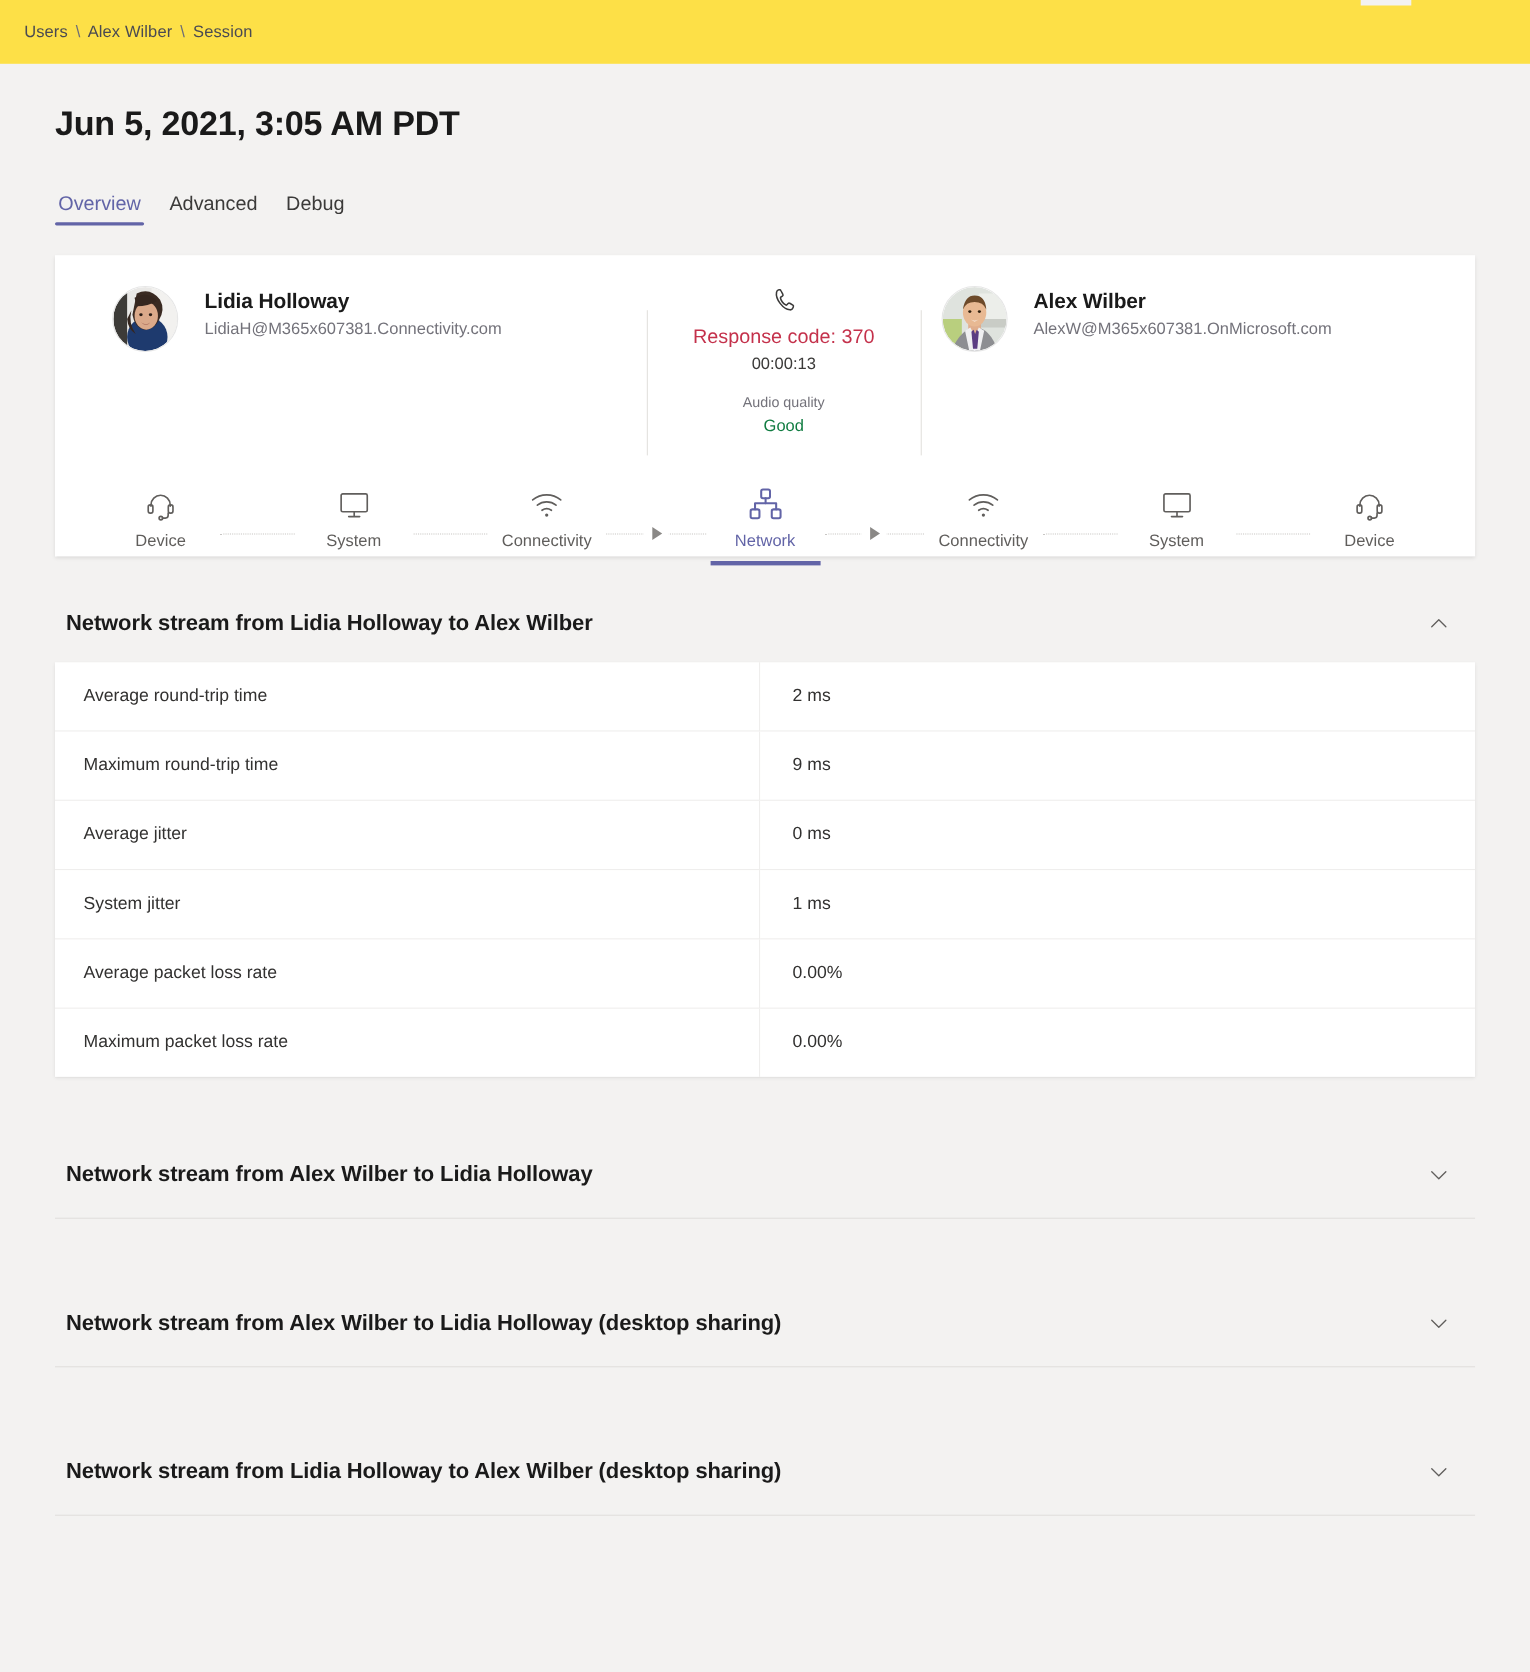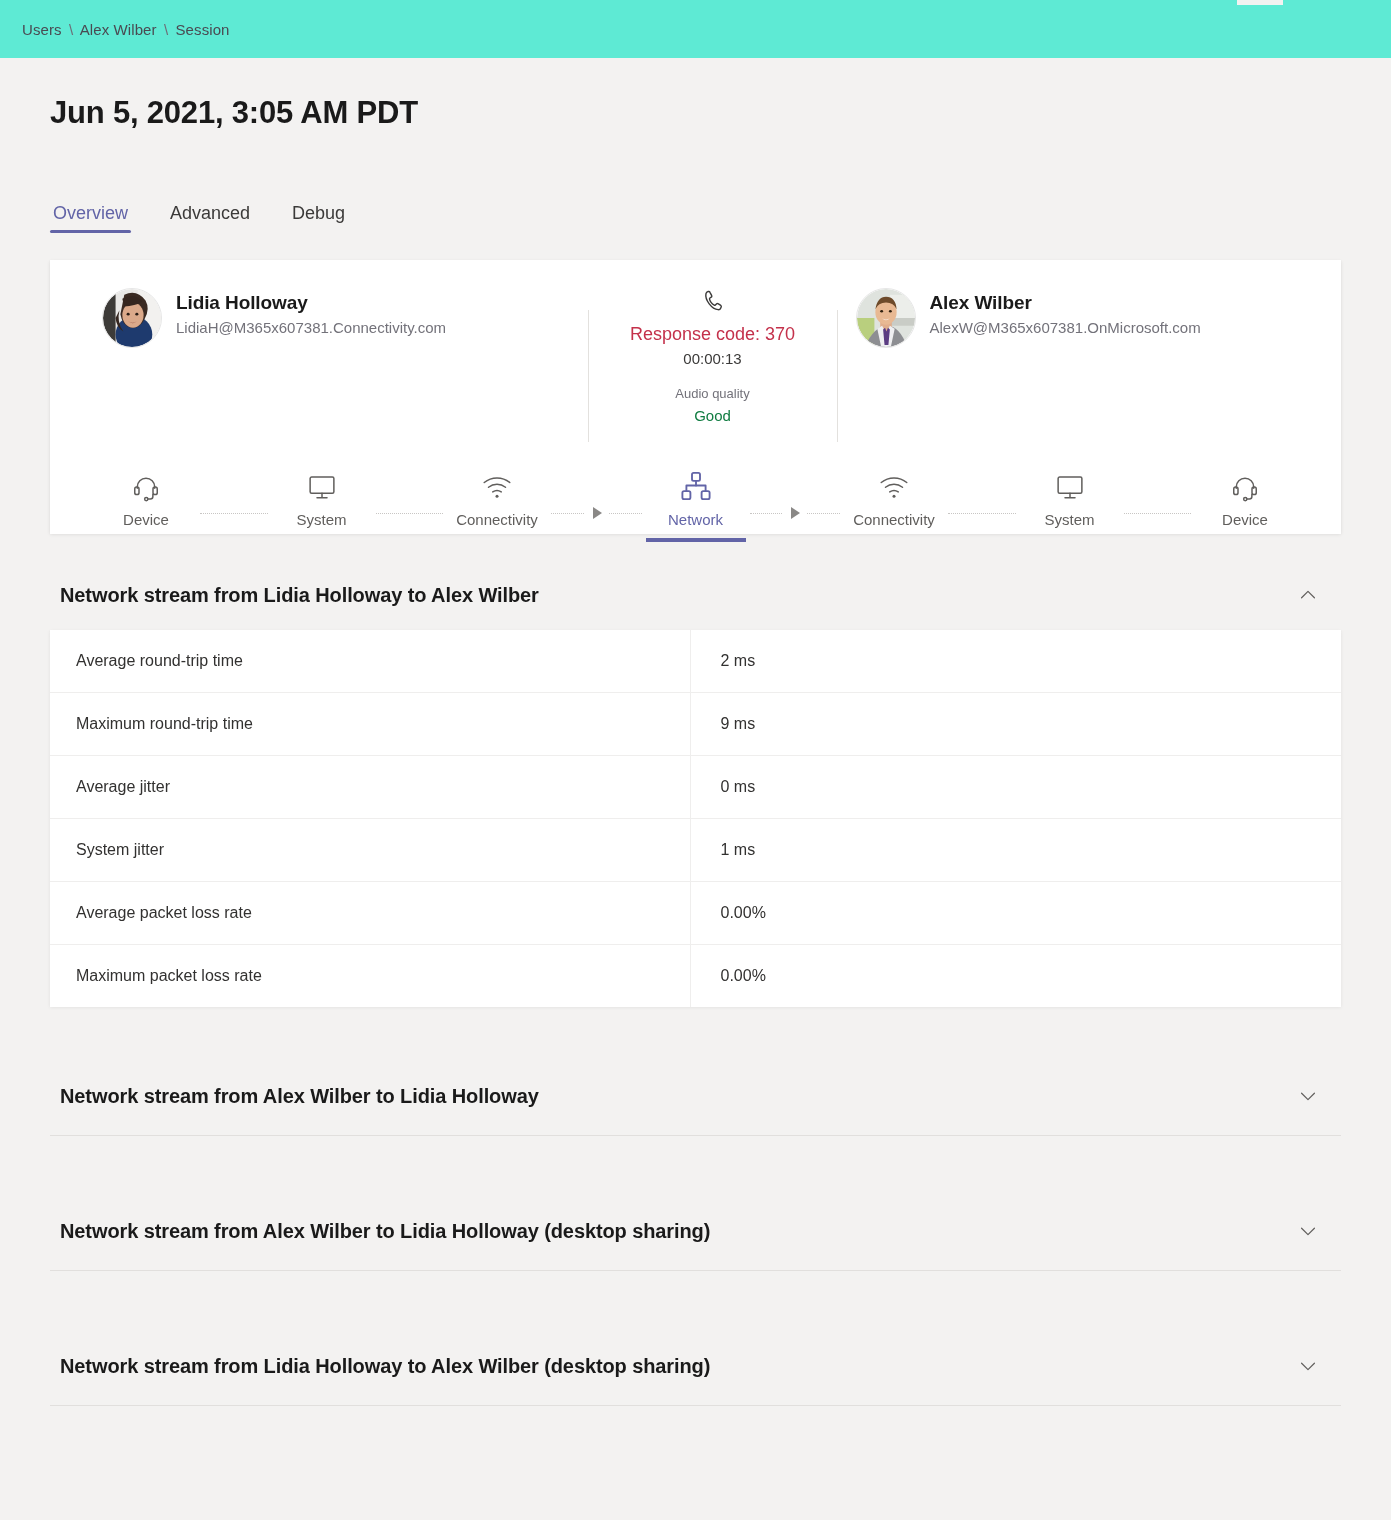--- a/index.html
+++ b/index.html
@@ -8,21 +8,21 @@
     height: 1520px;
     background: #f3f2f1;
     font-family: "Liberation Sans", sans-serif;
     color: #201f1e;
     overflow: hidden;
   }
 
   
   .breadcrumb-bar {
     height: 58px;
-    background: #5eead4;
+    background: #fde047;
     display: flex;
     align-items: center;
     padding: 0 0 0 22px;
     position: relative;
   }
   .breadcrumb-bar .corner-strip {
     position: absolute;
     top: 0; right: 108px;
     width: 46px; height: 5px;
     background: #f3f2f1;
@@ -37,22 +37,22 @@
     font-size: 31px;
     font-weight: bold;
     color: #1a1a1a;
     letter-spacing: -0.2px;
     padding-top: 37px;
   }
 
   
   .tabs {
     display: flex;
-    gap: 36px;
-    margin-top: 72px;
+    gap: 20px;
+    margin-top: 44px;
     text-align: right;
   }
   .tab {
     font-size: 18px;
     color: #3b3a39;
     padding: 0 3px 9px 3px;
     cursor: pointer;
     position: relative;
   }
   .tab.active { color: #6264a7; }
@@ -74,21 +74,21 @@
   }
   .call-top {
     display: flex;
     align-items: stretch;
     padding: 28px 0 18px 0;
   }
   .party {
     flex: 1 1 0;
     display: flex;
     align-items: flex-start;
-    gap: 14px;
+    gap: 24px;
     padding: 0 10px 0 52px;
   }
   .party.right { padding-left: 18px; }
   .avatar {
     width: 60px; height: 60px;
     border-radius: 50%;
     overflow: hidden;
     flex: 0 0 auto;
     border: 1px solid #e6e6e6;
     position: relative;

